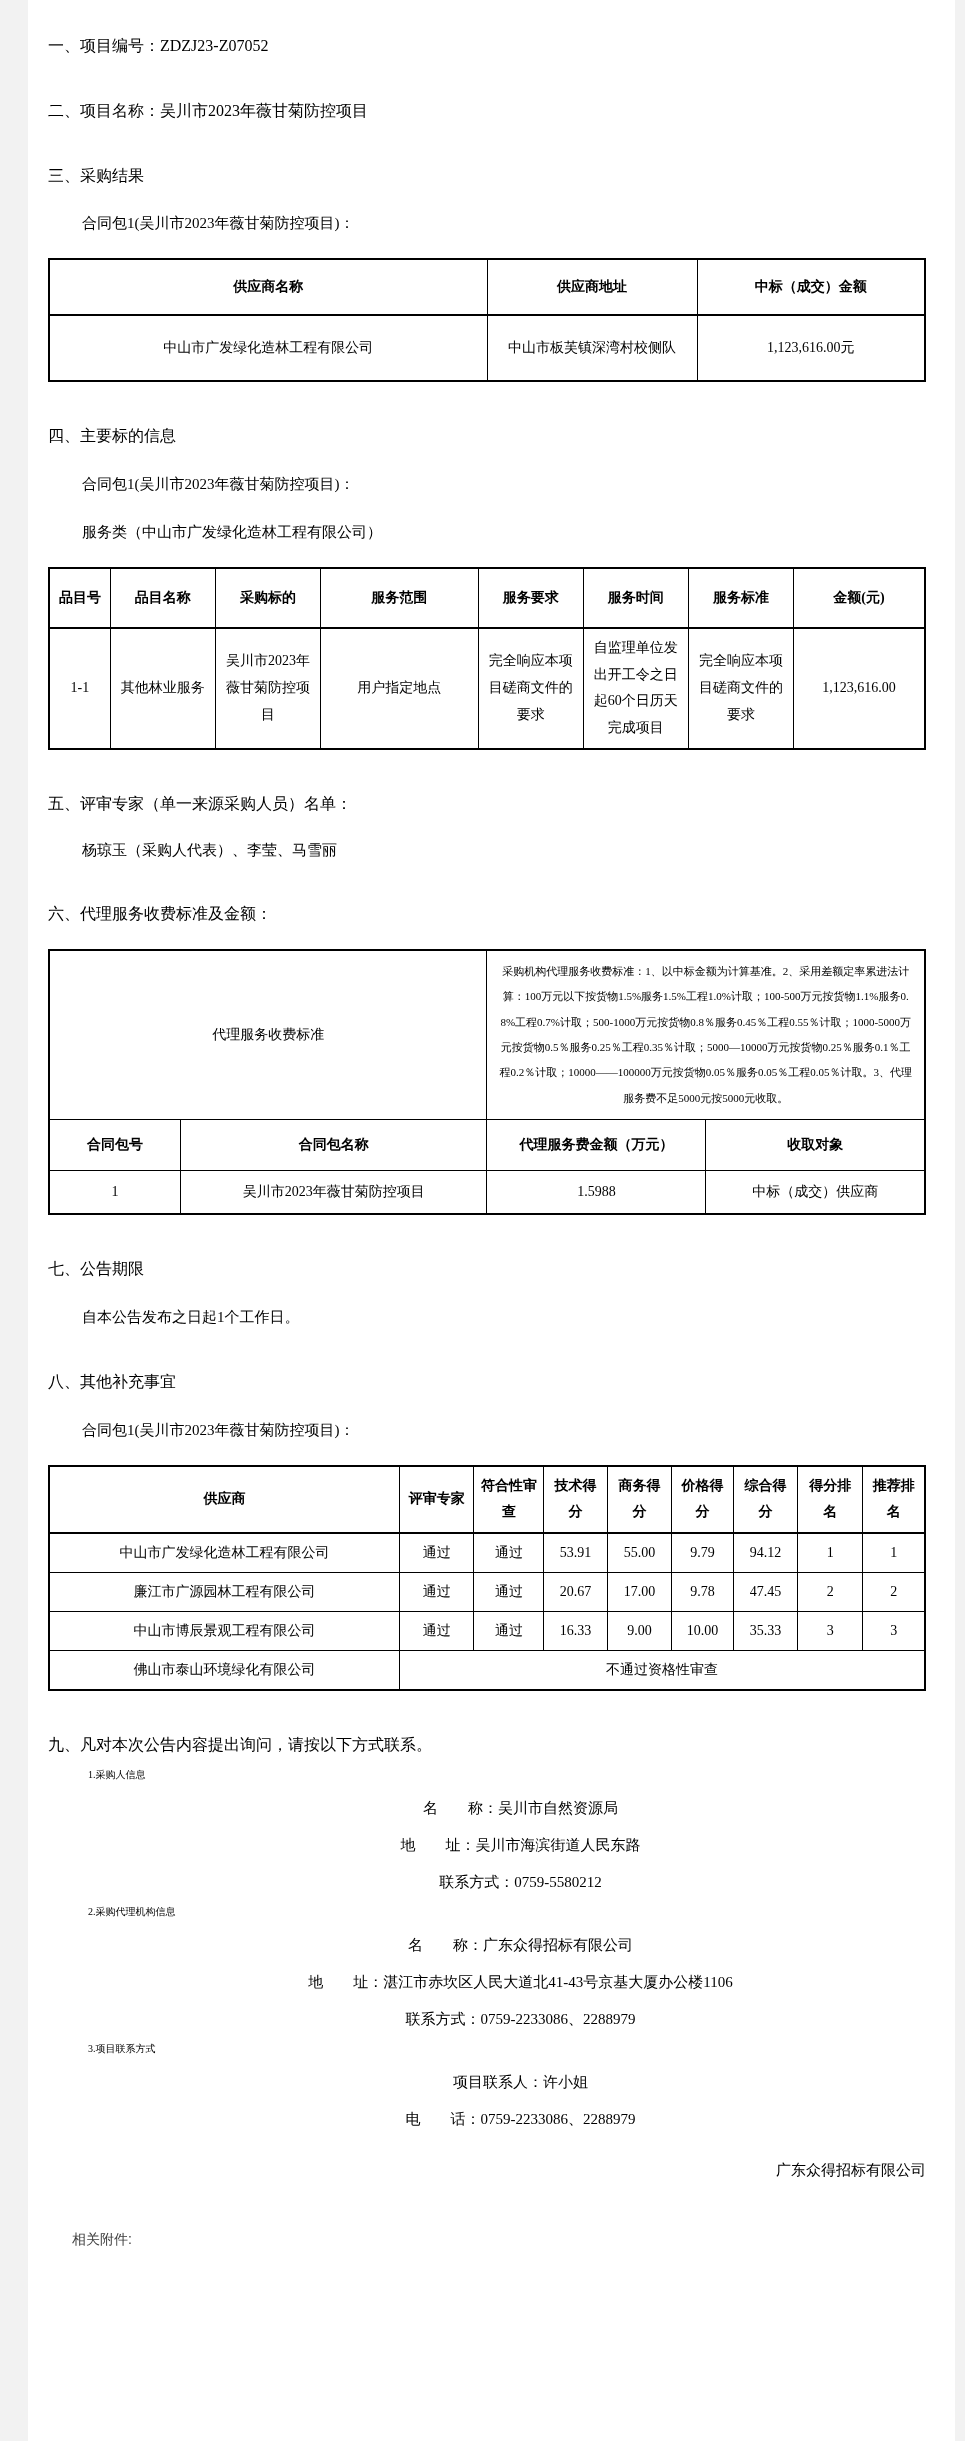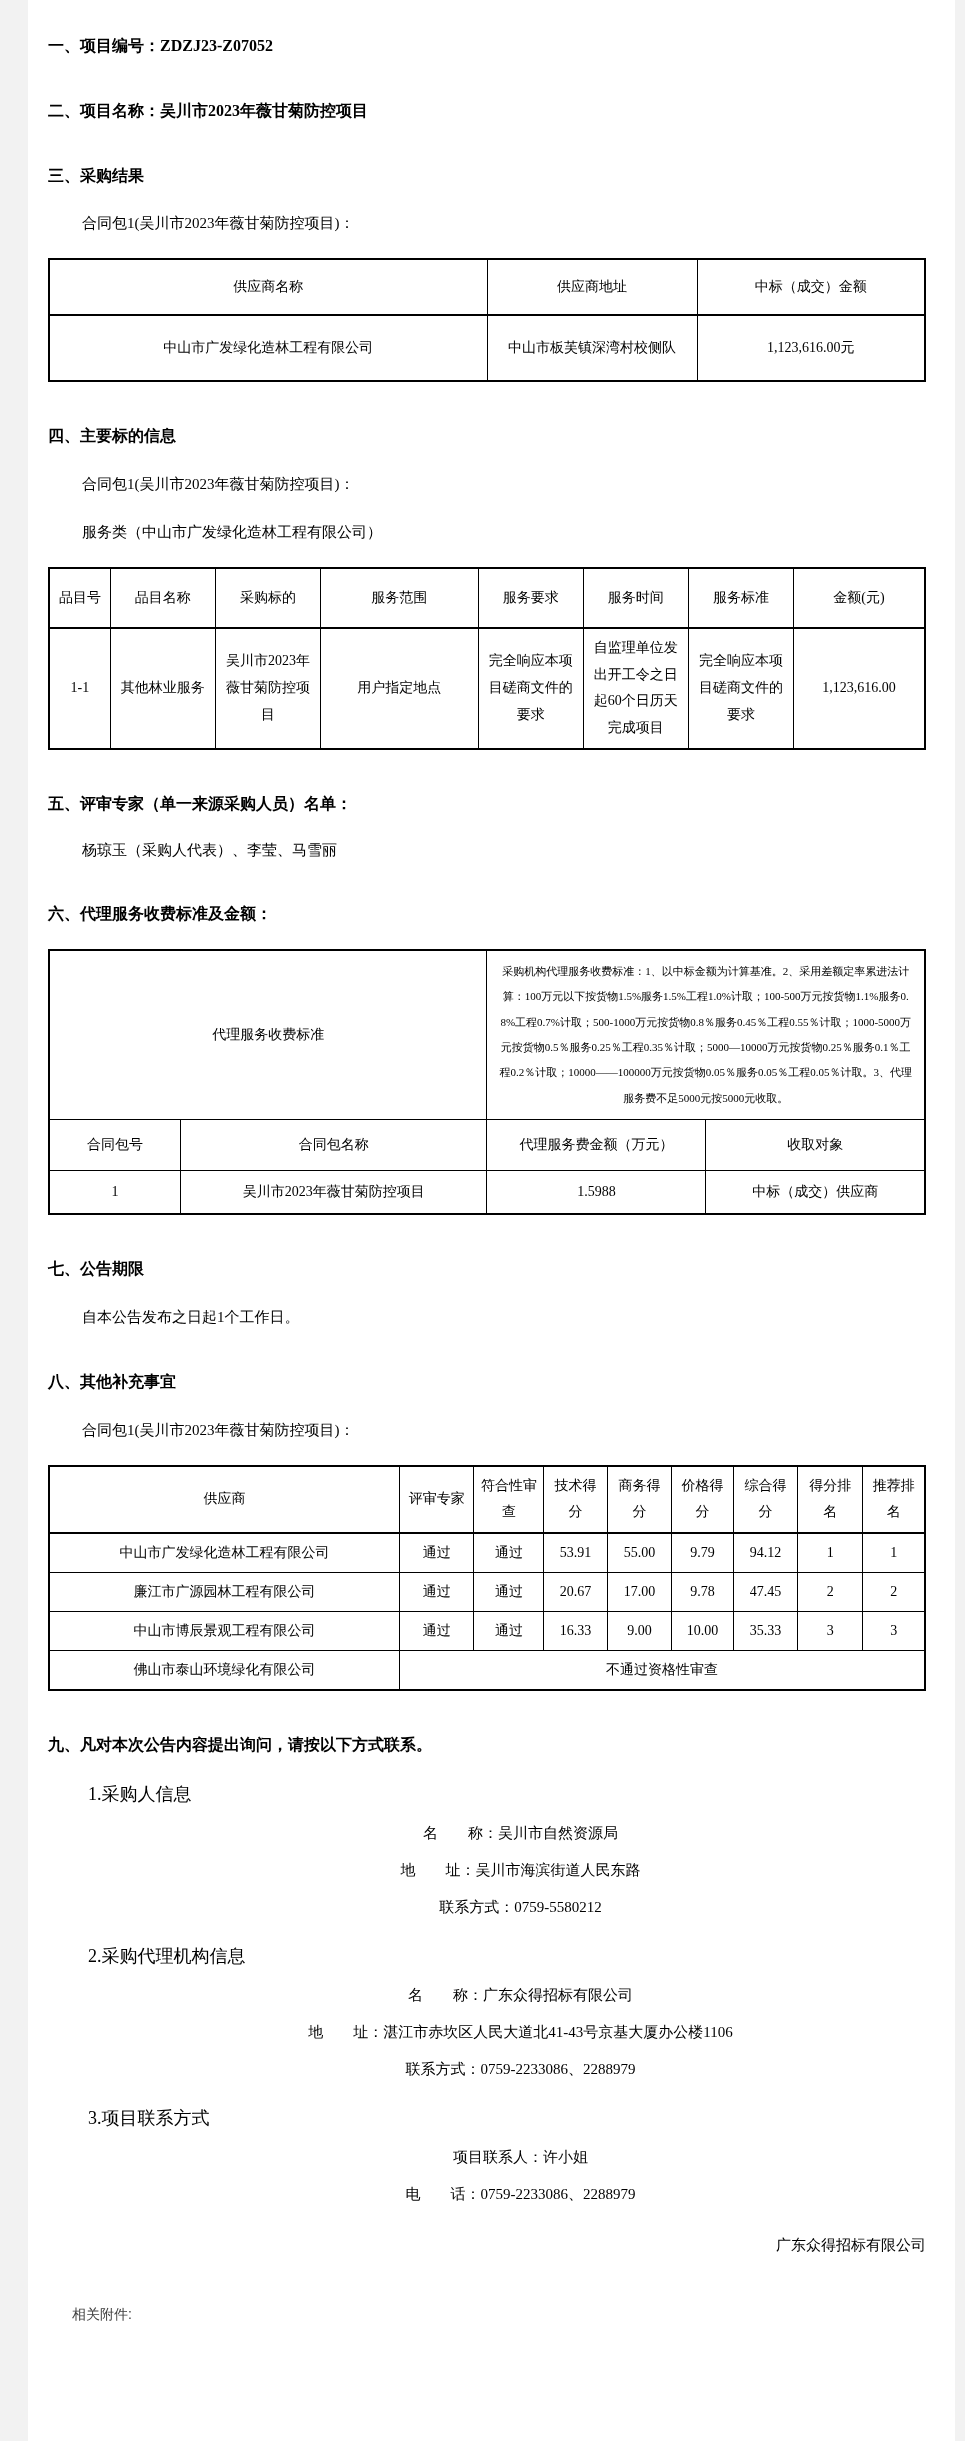--- a/index.html
+++ b/index.html
@@ -12,58 +12,58 @@
   .page {
     margin-left:28px;
     width:927px;
     min-height:2441px;
     background:#ffffff;
     box-sizing:border-box;
     padding:30px 29px 60px 20px;
   }
   
   .doc { font-family:"Liberation Serif","DejaVu Serif",serif; color:#000; }
-  .sec-title { font-size:16px; font-weight:bold; margin-top:44px; line-height:1.3; }
+  .sec-title { font-size:16px; font-weight:normal; margin-top:44px; line-height:1.3; }
   .sec-title.first { margin-top:6px; }
   .para { font-size:15px; margin:27px 0 0 34px; line-height:1.4; }
   .tbl {
     border-collapse:collapse;
     width:878px;
     table-layout:fixed;
     margin-top:24px;
     border:2px solid #000;
   }
   .tbl th,.tbl td {
     border:1px solid #000;
     font-size:14px;
     text-align:center;
     vertical-align:middle;
     padding:6px 6px;
     line-height:1.9;
     word-break:break-all;
     font-weight:normal;
   }
-  .tbl tr.head th { font-weight:normal; border-bottom:2px solid #000;margin-left:42px; }
+  .tbl tr.head th { font-weight:bold; border-bottom:2px solid #000;margin-left:42px; }
   .t1 tr.head th { height:42px; }
   .t1 td { height:52px; }
   .t2 tr.head th { height:46px; }
   .num { text-align:right; }
   .t3 .fee-label { font-size:14px; }
   .t3 .fee-text {
     text-align:center;
     line-height:2.3;
     padding:8px 12px;
     font-size:11px;
   }
   .t3 tr.head th { border-bottom:1px solid #000; height:38px; }
   .t3 td.pkg { height:30px; }
   .t4 tr.head th { height:52px; }
   .t4 td { height:26px; line-height:1.6; }
   .names { font-size:15px; margin:27px 0 12px 34px; }
-  .contact-group { font-size:18px; margin:26px 0 0 40px; line-height:1.4; }
+  .contact-group { font-size:10px; margin:12px 0 0 40px; line-height:1.4; }
   .contact-line { font-size:15px; margin:16px 0 0 67px; line-height:1.4; white-space:pre-wrap;text-align:center; }
   .signature { text-align:right; font-size:15px; margin-top:30px; line-height:1.4; }
   .signature .sig-date { margin-top:18px; }
   
   .footer { margin-top:50px; }
   .attach-label { color:#404040; font-size:14px; margin-left:24px; }
 </style>
 </head>
 <body>
 

